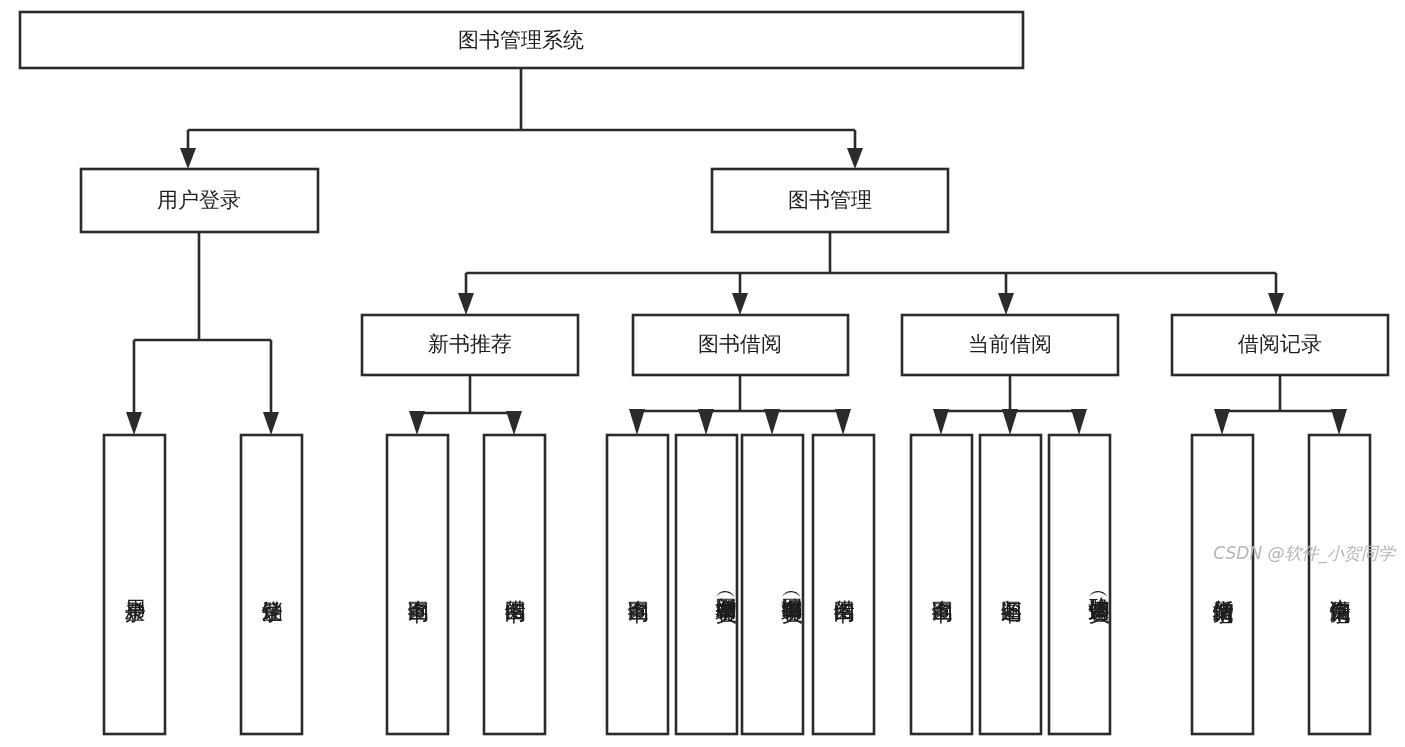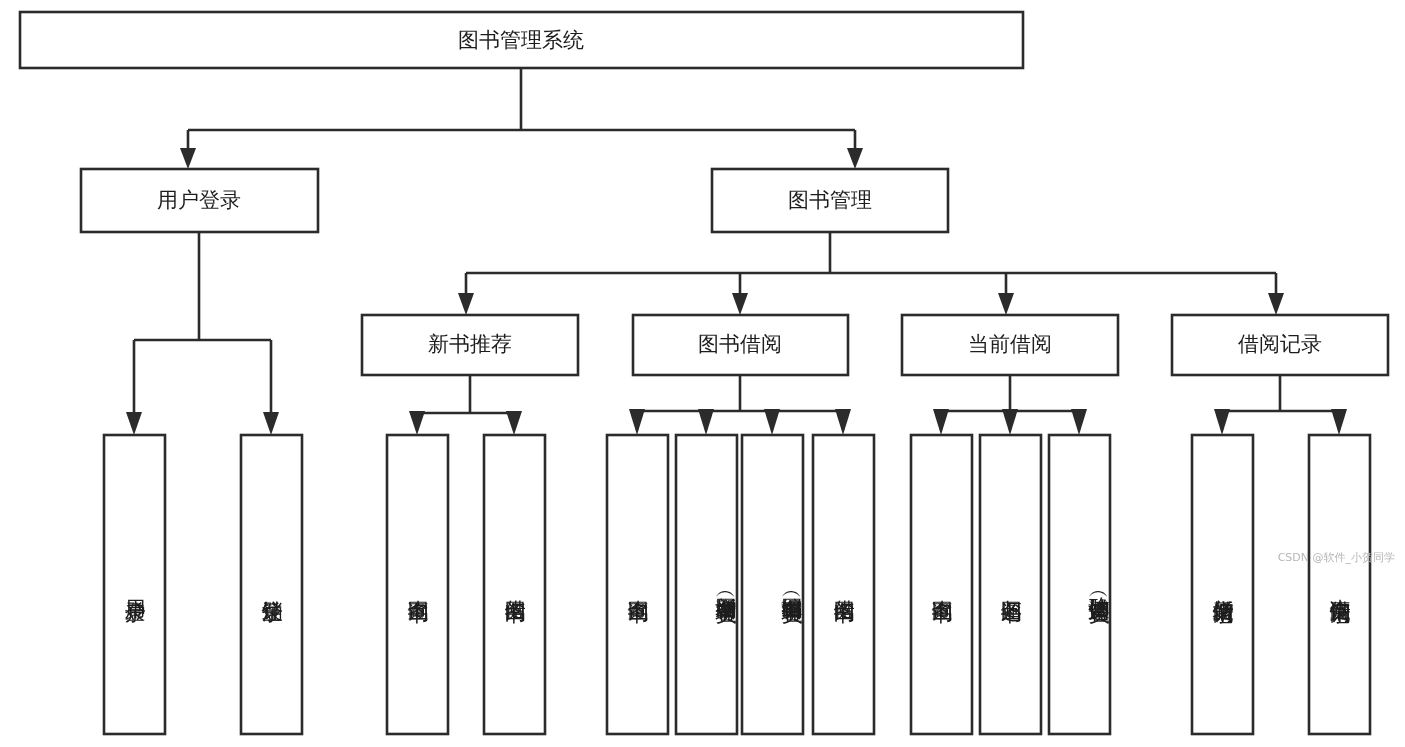--- a/index.html
+++ b/index.html
@@ -60,24 +60,25 @@
     letter-spacing: 1px;
     white-space: nowrap;
     text-align: center;
     user-select: none;
   }
   .watermark {
     position: absolute;
     right: 10px;
     bottom: 4px;
     font-family: "DejaVu Sans", "Liberation Sans", sans-serif;
-    font-size: 11px;
+    font-size: 17px;
     color: #b6b6b6;
     white-space: nowrap;
     user-select: none;
+    font-style: italic;
   }
 </style>
 </head>
 <body>
 
 <div id="diagram-root">
 
   <svg id="tree-svg" viewBox="0 0 1405 747">
     <defs></defs>
 

